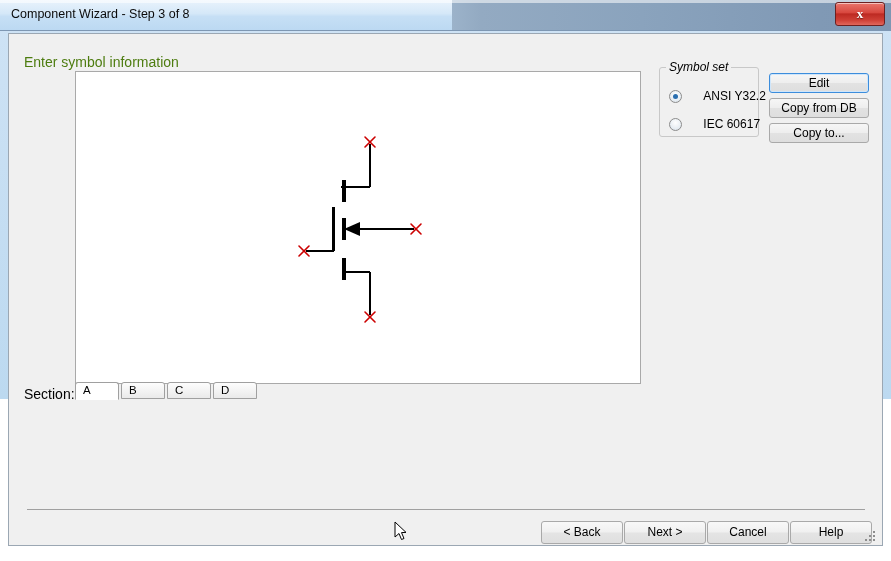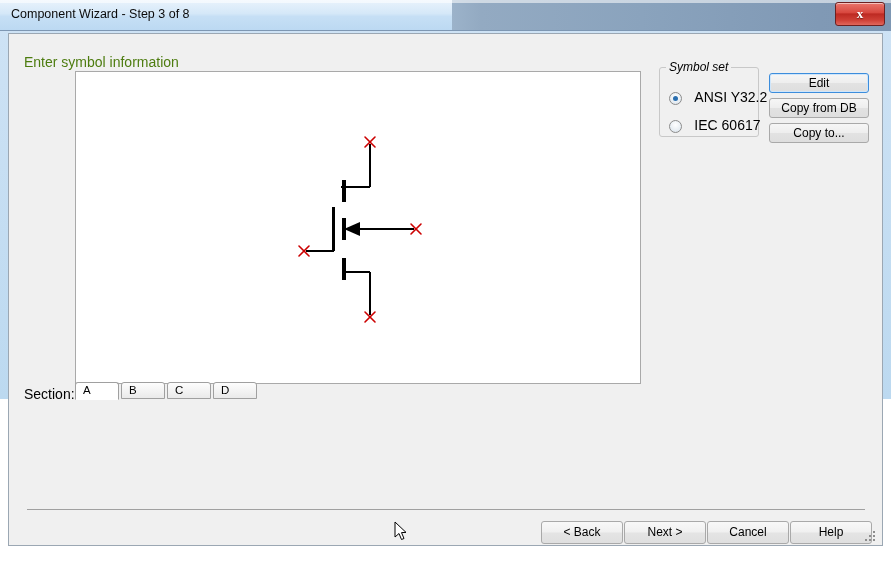--- a/index.html
+++ b/index.html
@@ -217,22 +217,22 @@
   .radio-mark.checked::after {
     content: "";
     position: absolute;
     left: 3px; top: 3px;
     width: 5px; height: 5px;
     border-radius: 50%;
     background: #2a6fb0;
   }
   .radio-text {
     display: inline-block;
-    font-size: 14px;
-    margin-left: 9px;
+    font-size: 12px;
+    margin-left: 18px;
     vertical-align: 1px;
   }
 
   
   .side-button {
     position: absolute;
     left: 760px;
     width: 100px;
     height: 20px;
     box-sizing: border-box;

